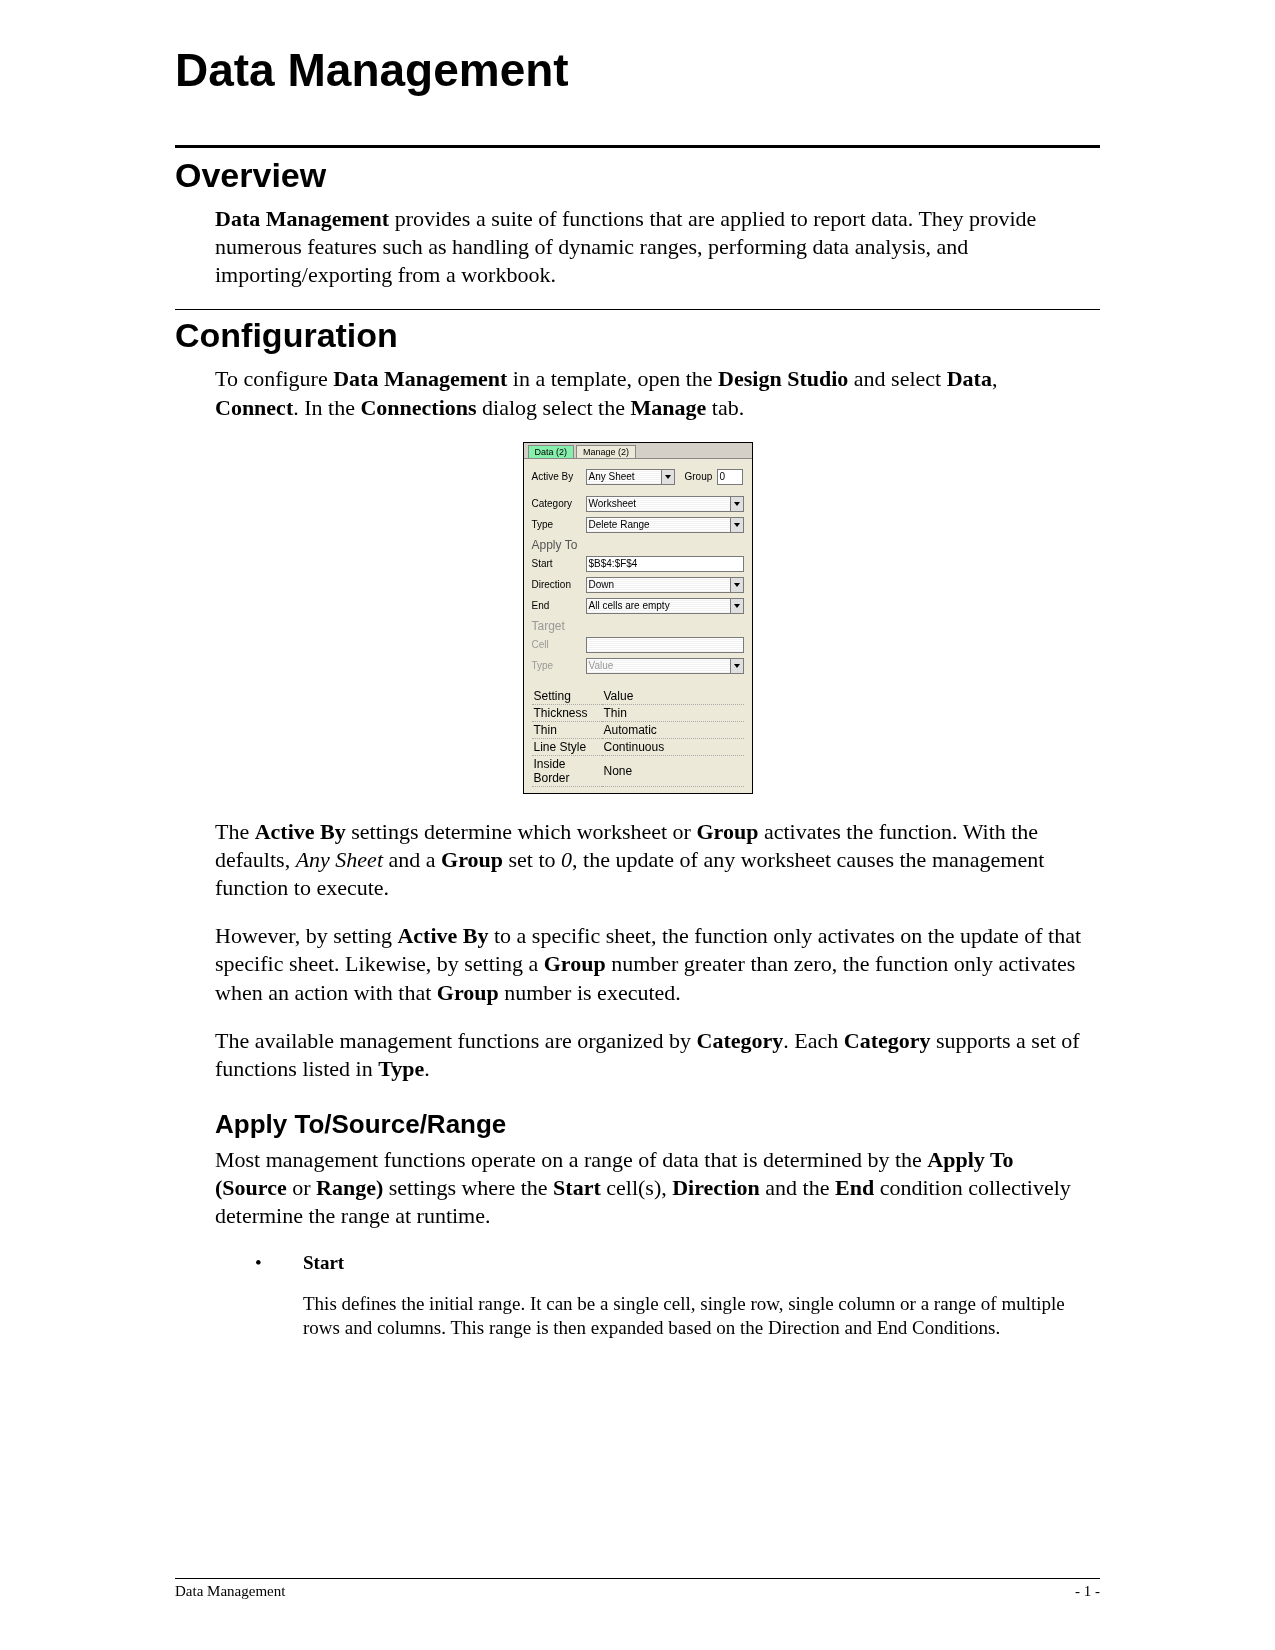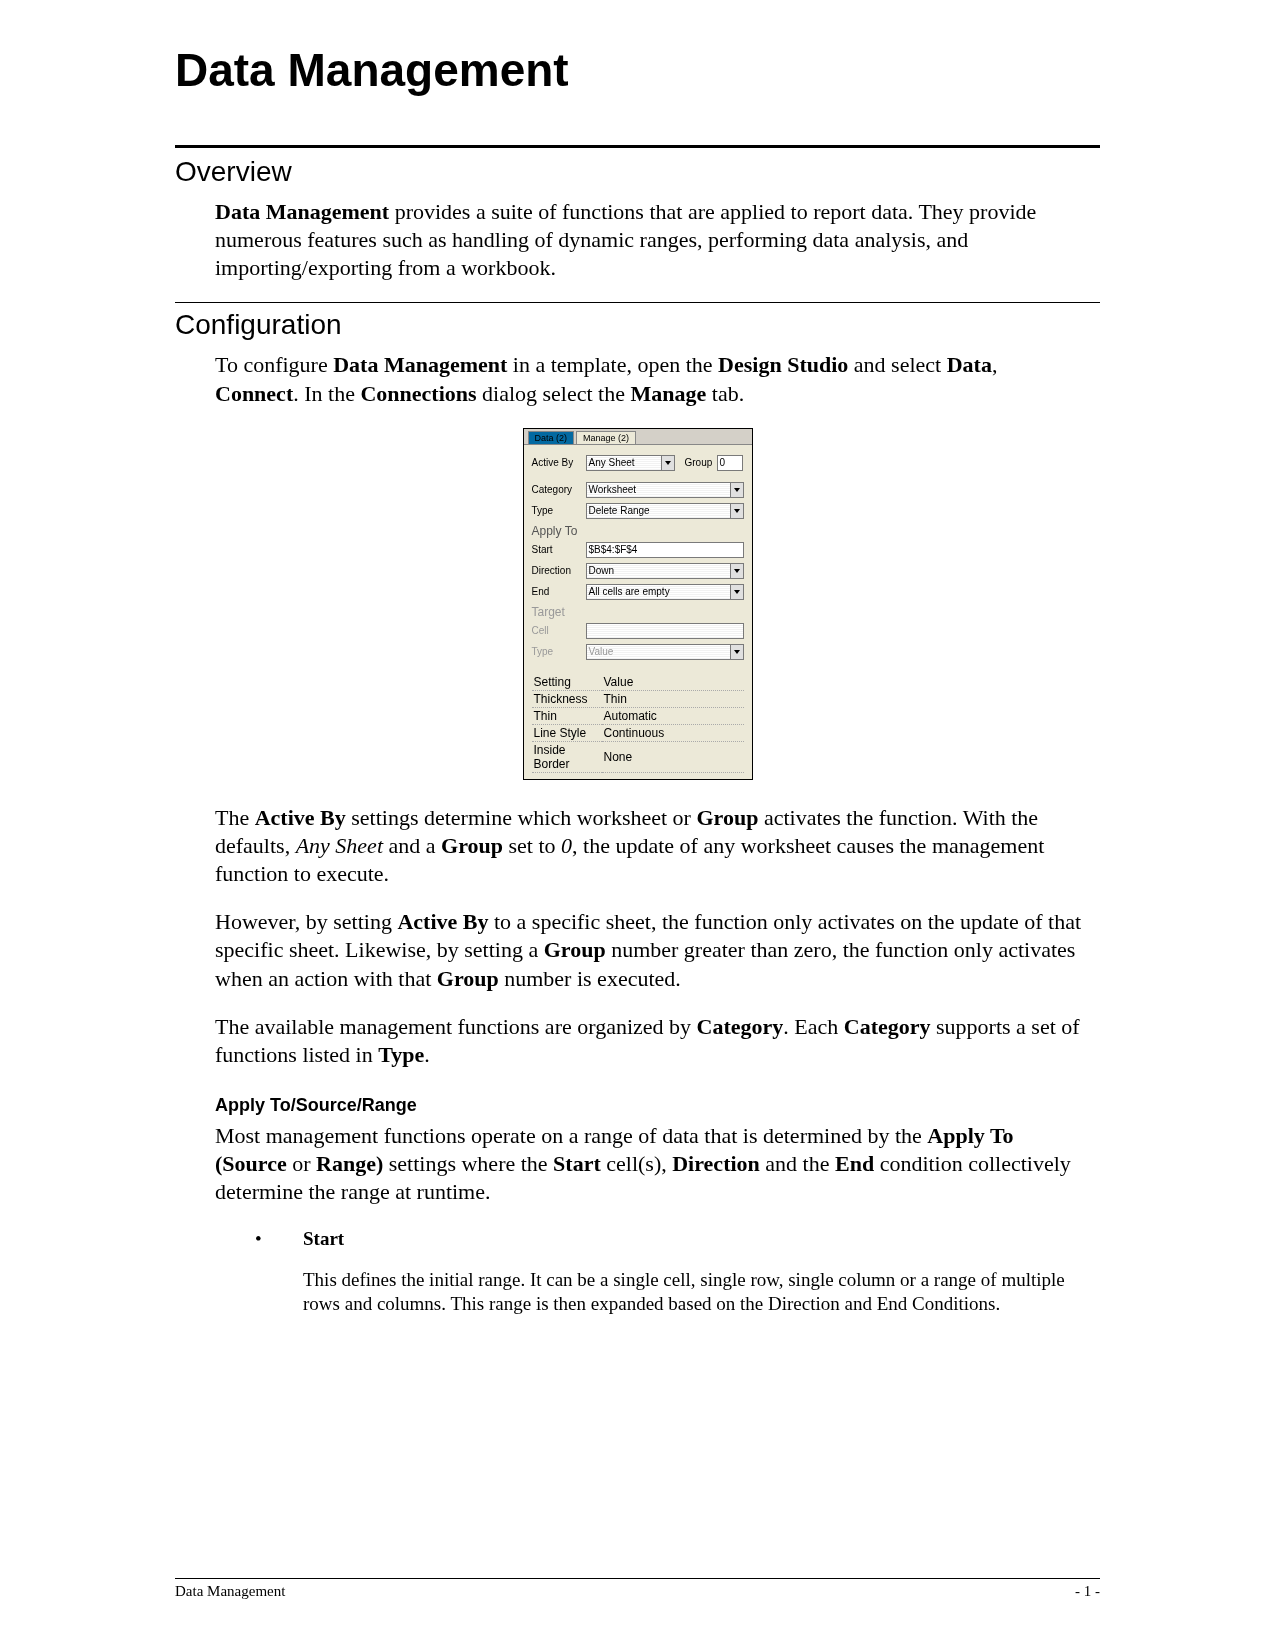--- a/index.html
+++ b/index.html
@@ -28,28 +28,28 @@
     border-top: 3px solid #000;
     margin: 0 0 8px 0;
   }
   hr.thin {
     border: none;
     border-top: 1px solid #000;
     margin: 12px 0 6px 0;
   }
   h2.section {
     font-family: Arial, Helvetica, sans-serif;
-    font-weight: 400;
-    font-size: 28px;
+    font-weight: 700;
+    font-size: 34px;
     margin: 0 0 10px 0;
   }
   h3.subsection {
     font-family: Arial, Helvetica, sans-serif;
     font-weight: 700;
-    font-size: 18px;
+    font-size: 26px;
     margin: 26px 0 6px 40px;
   }
   p.body {
     font-size: 22px;
     line-height: 1.28;
     margin: 0 16px 20px 40px;
   }
   .b { font-weight: 700; }
   .i { font-style: italic; }
   ul.bullets {
@@ -93,21 +93,21 @@
     display: flex;
     background: #d4d0c8;
     border-bottom: 1px solid #888;
     padding: 2px 4px 0 4px;
     gap: 2px;
   }
   .dialog-tab {
     border: 1px solid #888;
     border-bottom: none;
     padding: 1px 6px;
-    background: #0369a1;
+    background: #86efac;
     font-size: 9px;
   }
   .dialog-tab.active {
     background: #ece9d8;
     font-weight: 400;
   }
   .dialog-body {
     padding: 10px 8px 6px 8px;
   }
   .drow {

